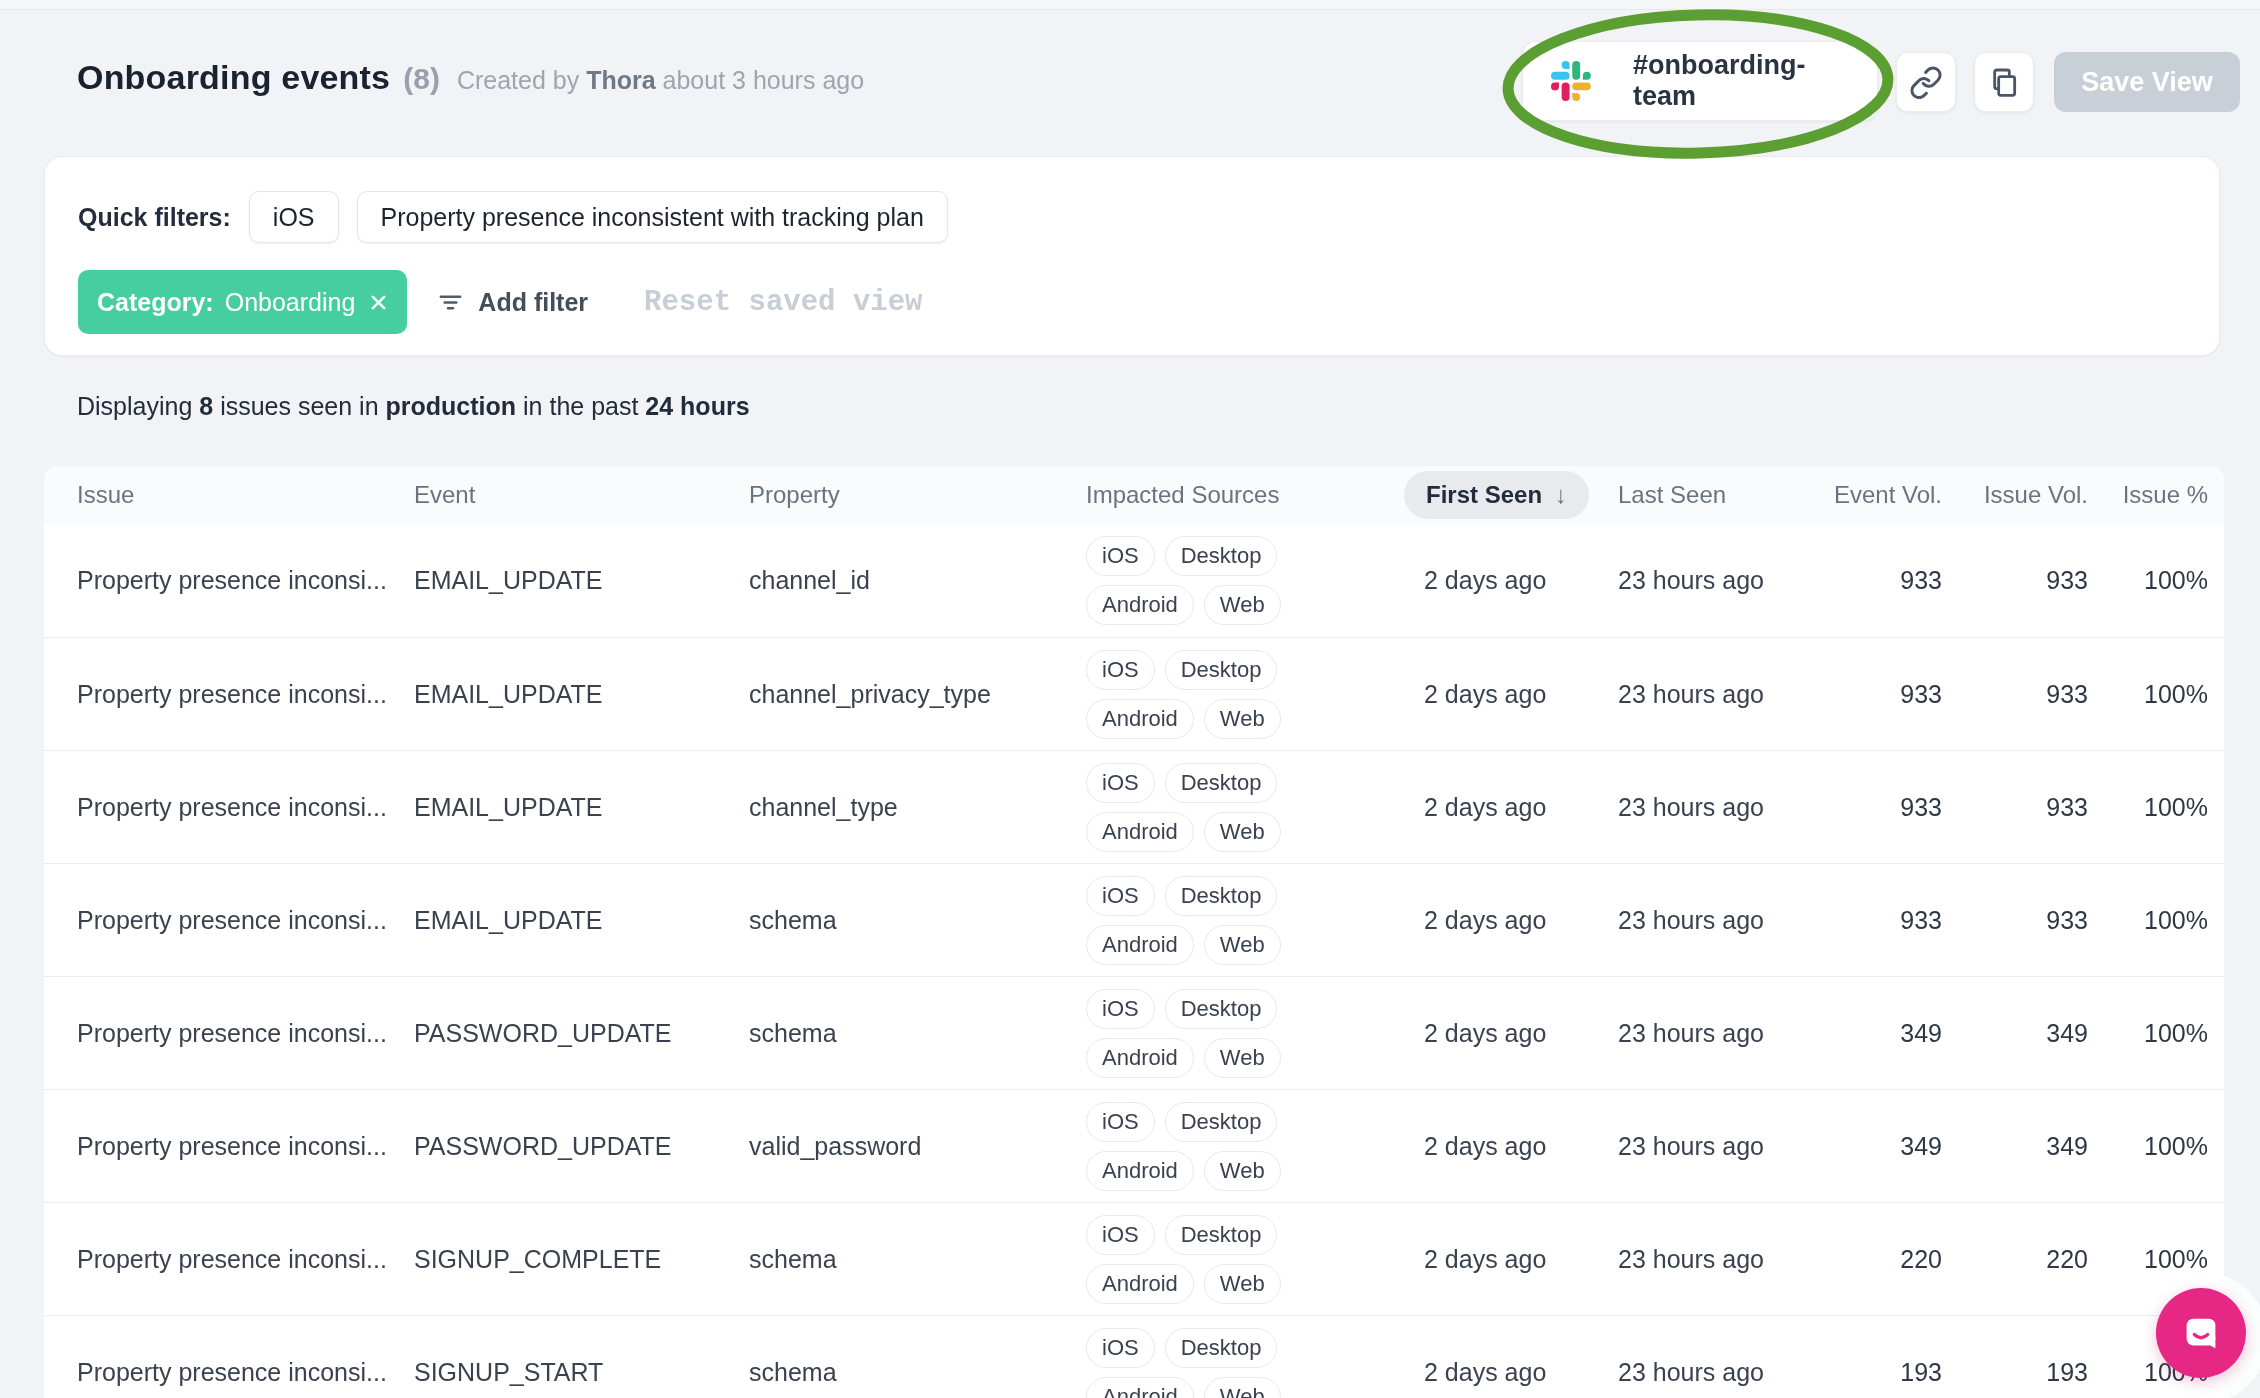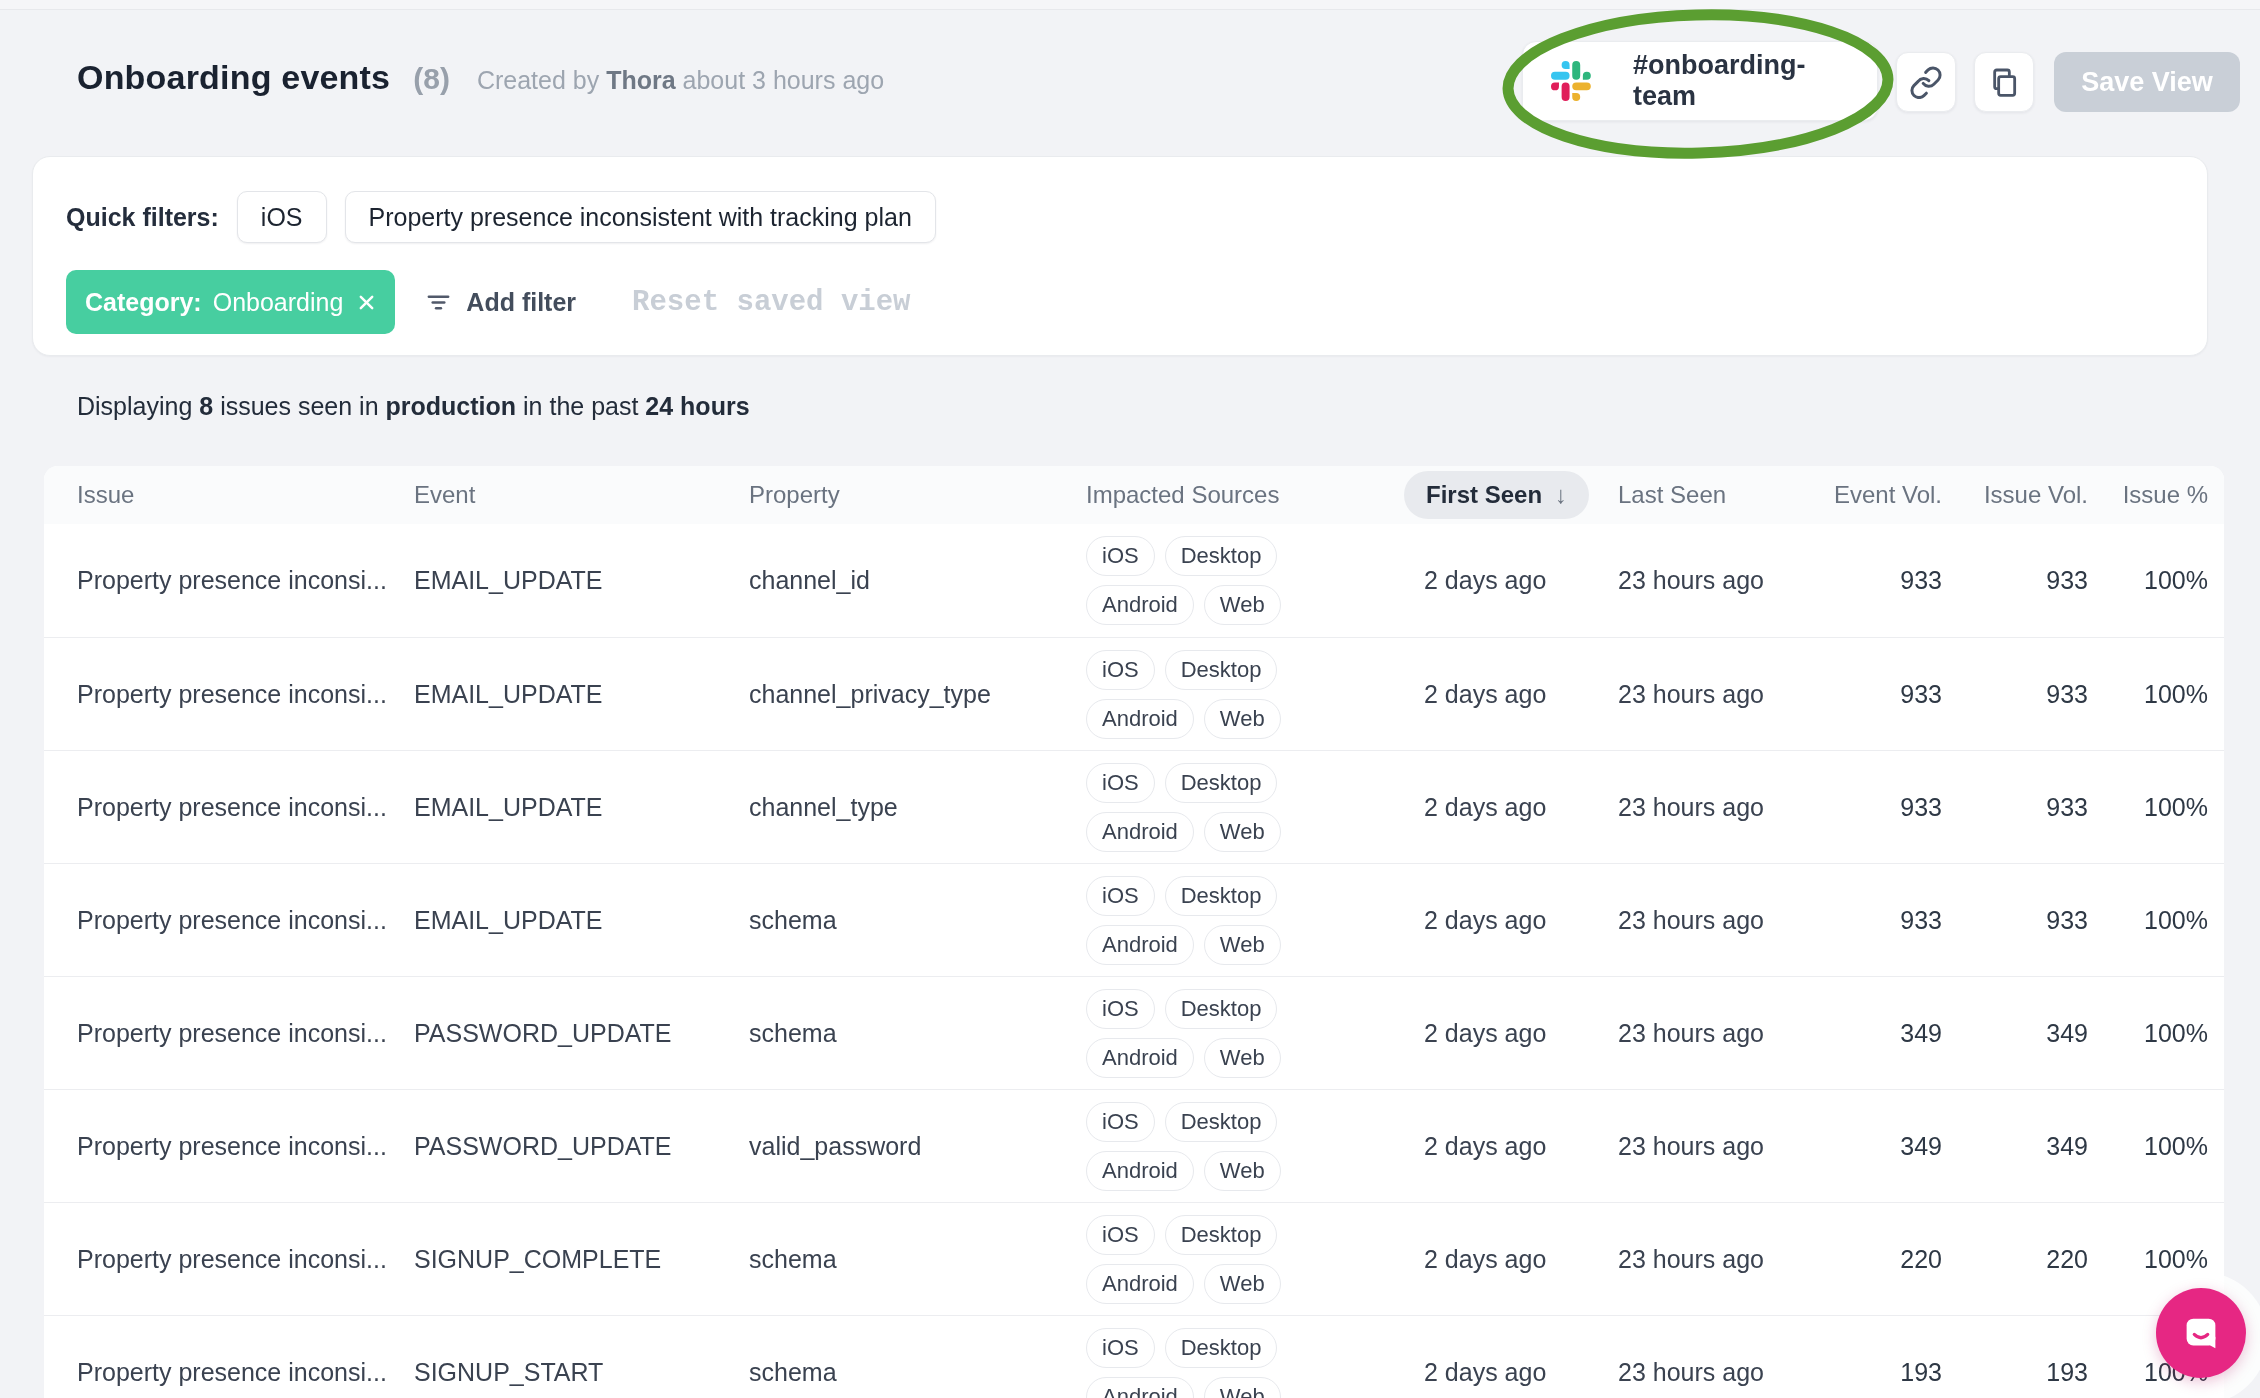--- a/index.html
+++ b/index.html
@@ -8,21 +8,21 @@
     position:relative;
     background:#F2F3F6;
     font-family:"Liberation Sans", sans-serif;
     color:#3A4250;
     -webkit-font-smoothing:antialiased;
   }
   .topline { position:absolute; top:0; left:0; width:100%; height:10px;
     background:#F5F6F8; border-bottom:1px solid #E7E9EC; z-index:1; }
 
   
-  .page-header { position:absolute; left:77px; top:58px; display:flex; align-items:baseline; z-index:2;gap:10px; }
+  .page-header { position:absolute; left:77px; top:58px; display:flex; align-items:baseline; z-index:2; }
   .page-title { font-size:34px; font-weight:700; color:#1A2230; letter-spacing:.2px; }
   .page-count { font-size:30px; font-weight:700; color:#98A0AB; margin-left:13px; }
   .page-meta  { font-size:25px; color:#9DA5B0; margin-left:17px; }
   .page-meta b{ color:#6F7885; font-weight:700; }
 
   .btn { position:absolute; background:#fff; border:1px solid #EAECEF; border-radius:12px;
     box-shadow:0 1px 3px rgba(25,35,60,.07); display:flex; align-items:center; justify-content:center;
     cursor:pointer; z-index:2; }
   .slack-btn { left:1522px; top:41px; height:80px; width:356px; padding:0 28px;
     justify-content:flex-start; gap:18px; border-radius:14px; }
@@ -31,21 +31,21 @@
   .link-btn { left:1896px; }
   .copy-btn { left:1974px; }
   .save-btn { left:2054px; top:52px; width:186px; height:60px; background:#C9CFD7; border:none;
     box-shadow:none; }
   .save-btn .lbl { font-size:27px; font-weight:700; color:#FFFFFF; }
 
   .annotation { position:absolute; left:1492px; top:4px; width:414px; height:158px; z-index:3;
     pointer-events:none; }
 
   
-  .filters-card { position:absolute; left:32px; top:156px; width:2176px; height:200px;
+  .filters-card { position:absolute; left:44px; top:156px; width:2176px; height:200px;
     background:#fff; border:1px solid #E9EBEE; border-radius:18px;
     box-shadow:0 1px 2px rgba(25,35,60,.04); z-index:2; }
   .qf-row { position:absolute; left:33px; top:34px; display:flex; align-items:center; }
   .qf-label { font-size:25px; font-weight:700; color:#242D3C; margin-right:18px; }
   .chip { height:52px; display:flex; align-items:center; padding:0 23px; background:#fff;
     border:1px solid #E3E5E9; border-radius:10px; box-shadow:0 1px 2px rgba(25,35,60,.07);
     font-size:25px; color:#1C2430; margin-right:18px; cursor:pointer; white-space:nowrap; }
   .af-row { position:absolute; left:33px; top:113px; display:flex; align-items:center; }
   .active-chip { height:64px; display:flex; align-items:center; gap:11px; padding:0 19px;
     border-radius:10px; font-size:25px; color:#fff; cursor:pointer; }

